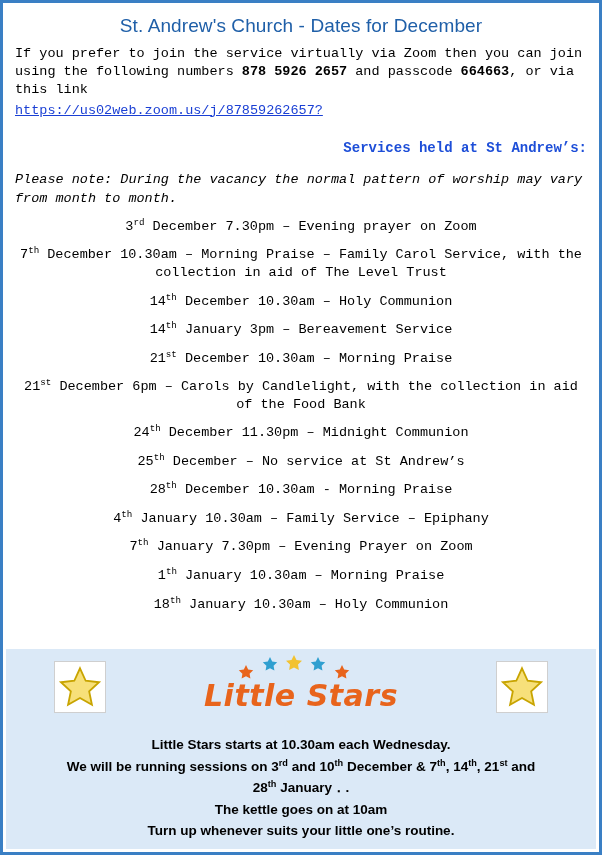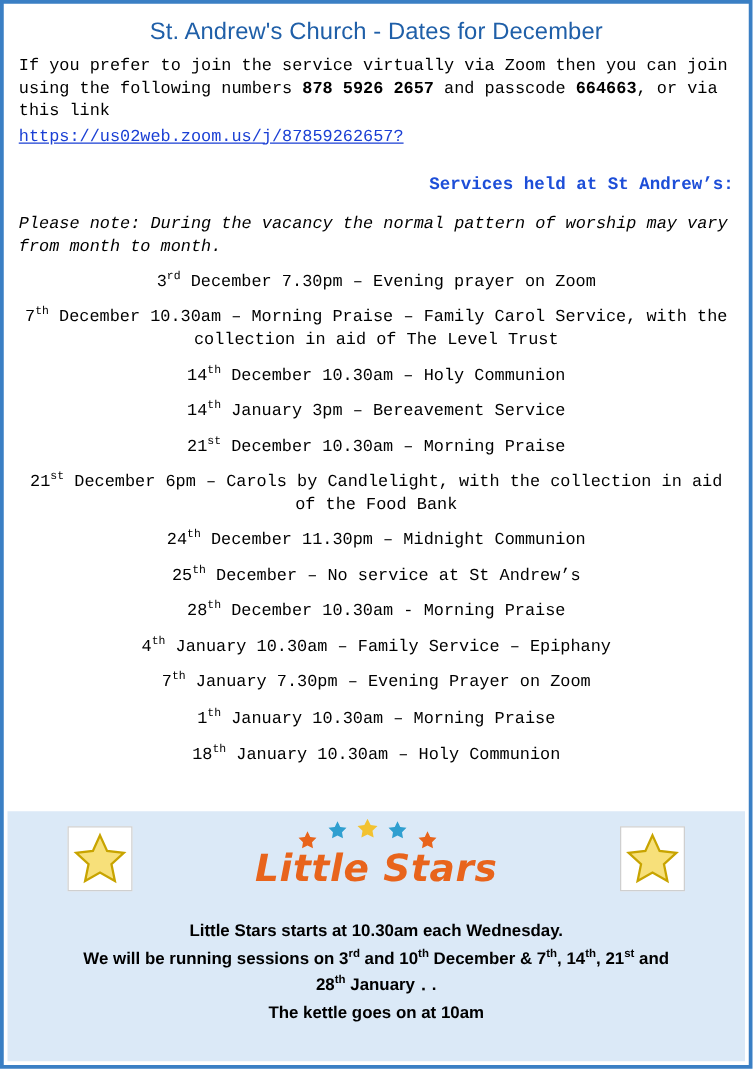--- a/index.html
+++ b/index.html
@@ -197,16 +197,17 @@
         </div>
         <div class="logo-text">Little Stars</div>
       </div>
     </div>
 
     <div class="ls-lines">
       <div>Little Stars starts at 10.30am each Wednesday.</div>
       <div><span>We will be running sessions on </span><span>3</span><sup>rd</sup><span> and </span><span>10</span><sup>th</sup><span> December &amp; </span><span>7</span><sup>th</sup><span>, </span><span>14</span><sup>th</sup><span>, </span><span>21</span><sup>st</sup><span> and </span></div>
       <div><span>28</span><sup>th</sup><span> January．.</span></div>
       <div>The kettle goes on at 10am</div>
+      <div>Turn up whenever suits your little one’s routine.</div>
     </div>
   </div>
 
 </div>
 
 </body></html>

